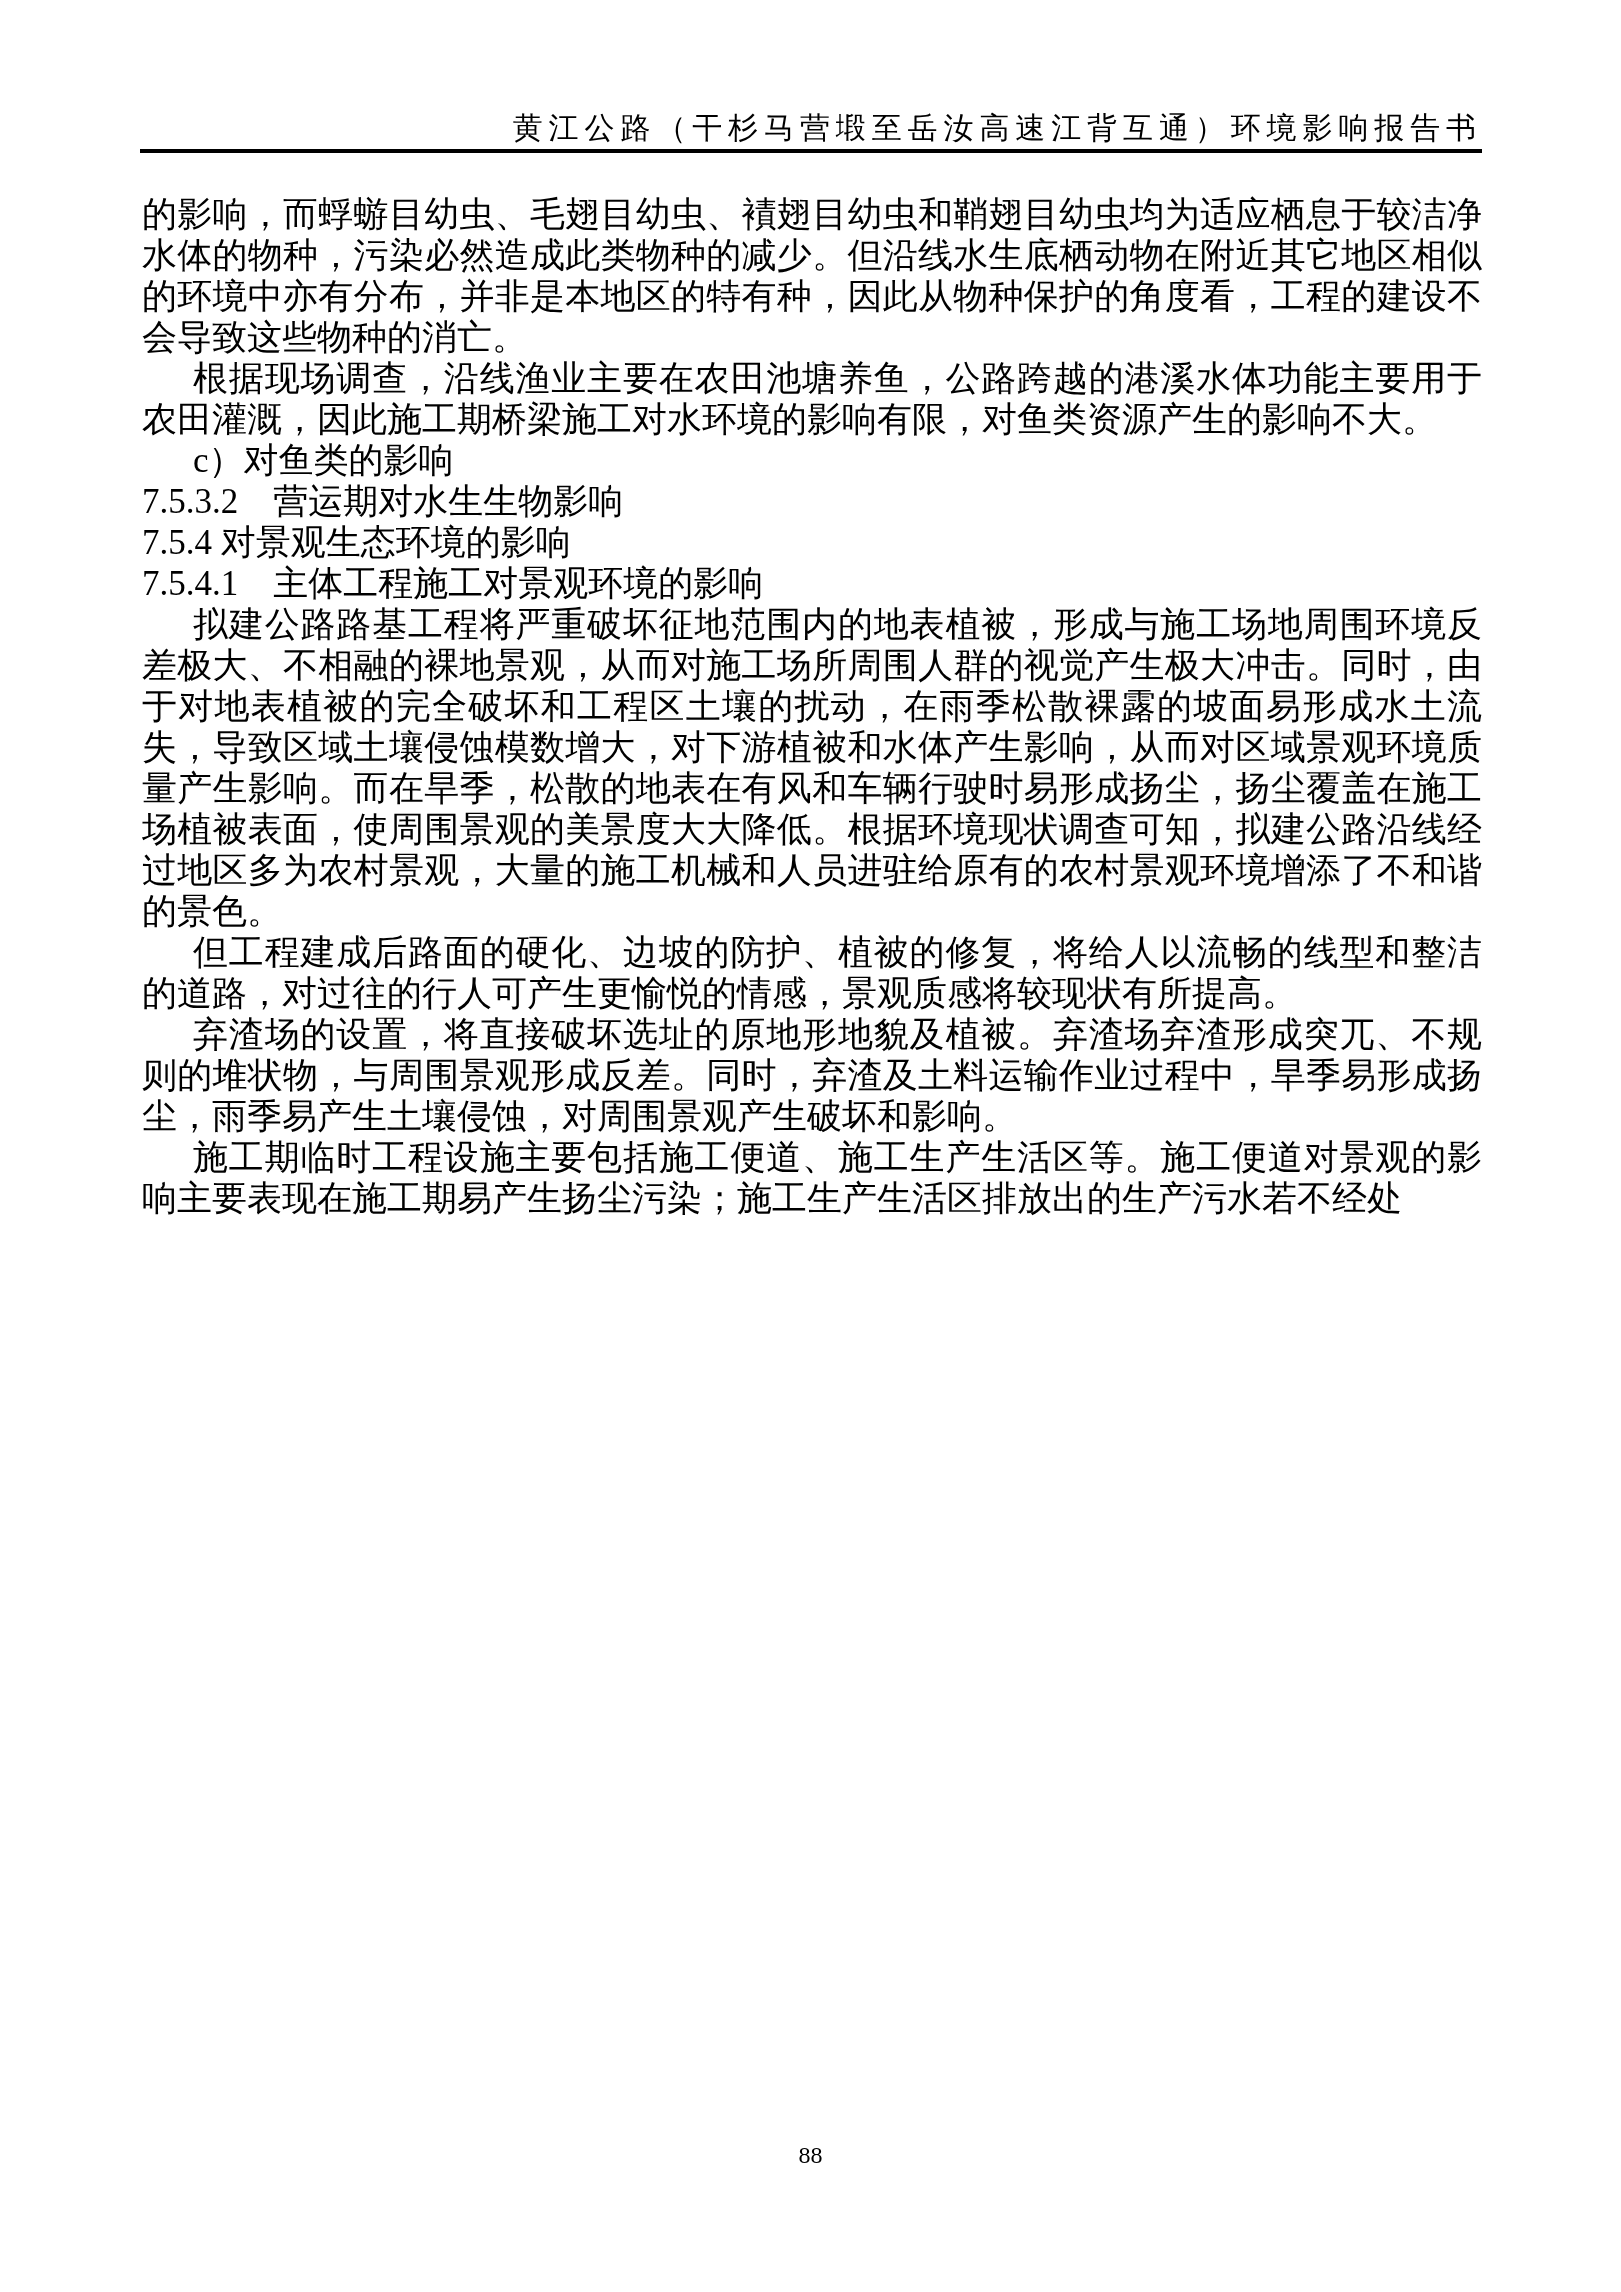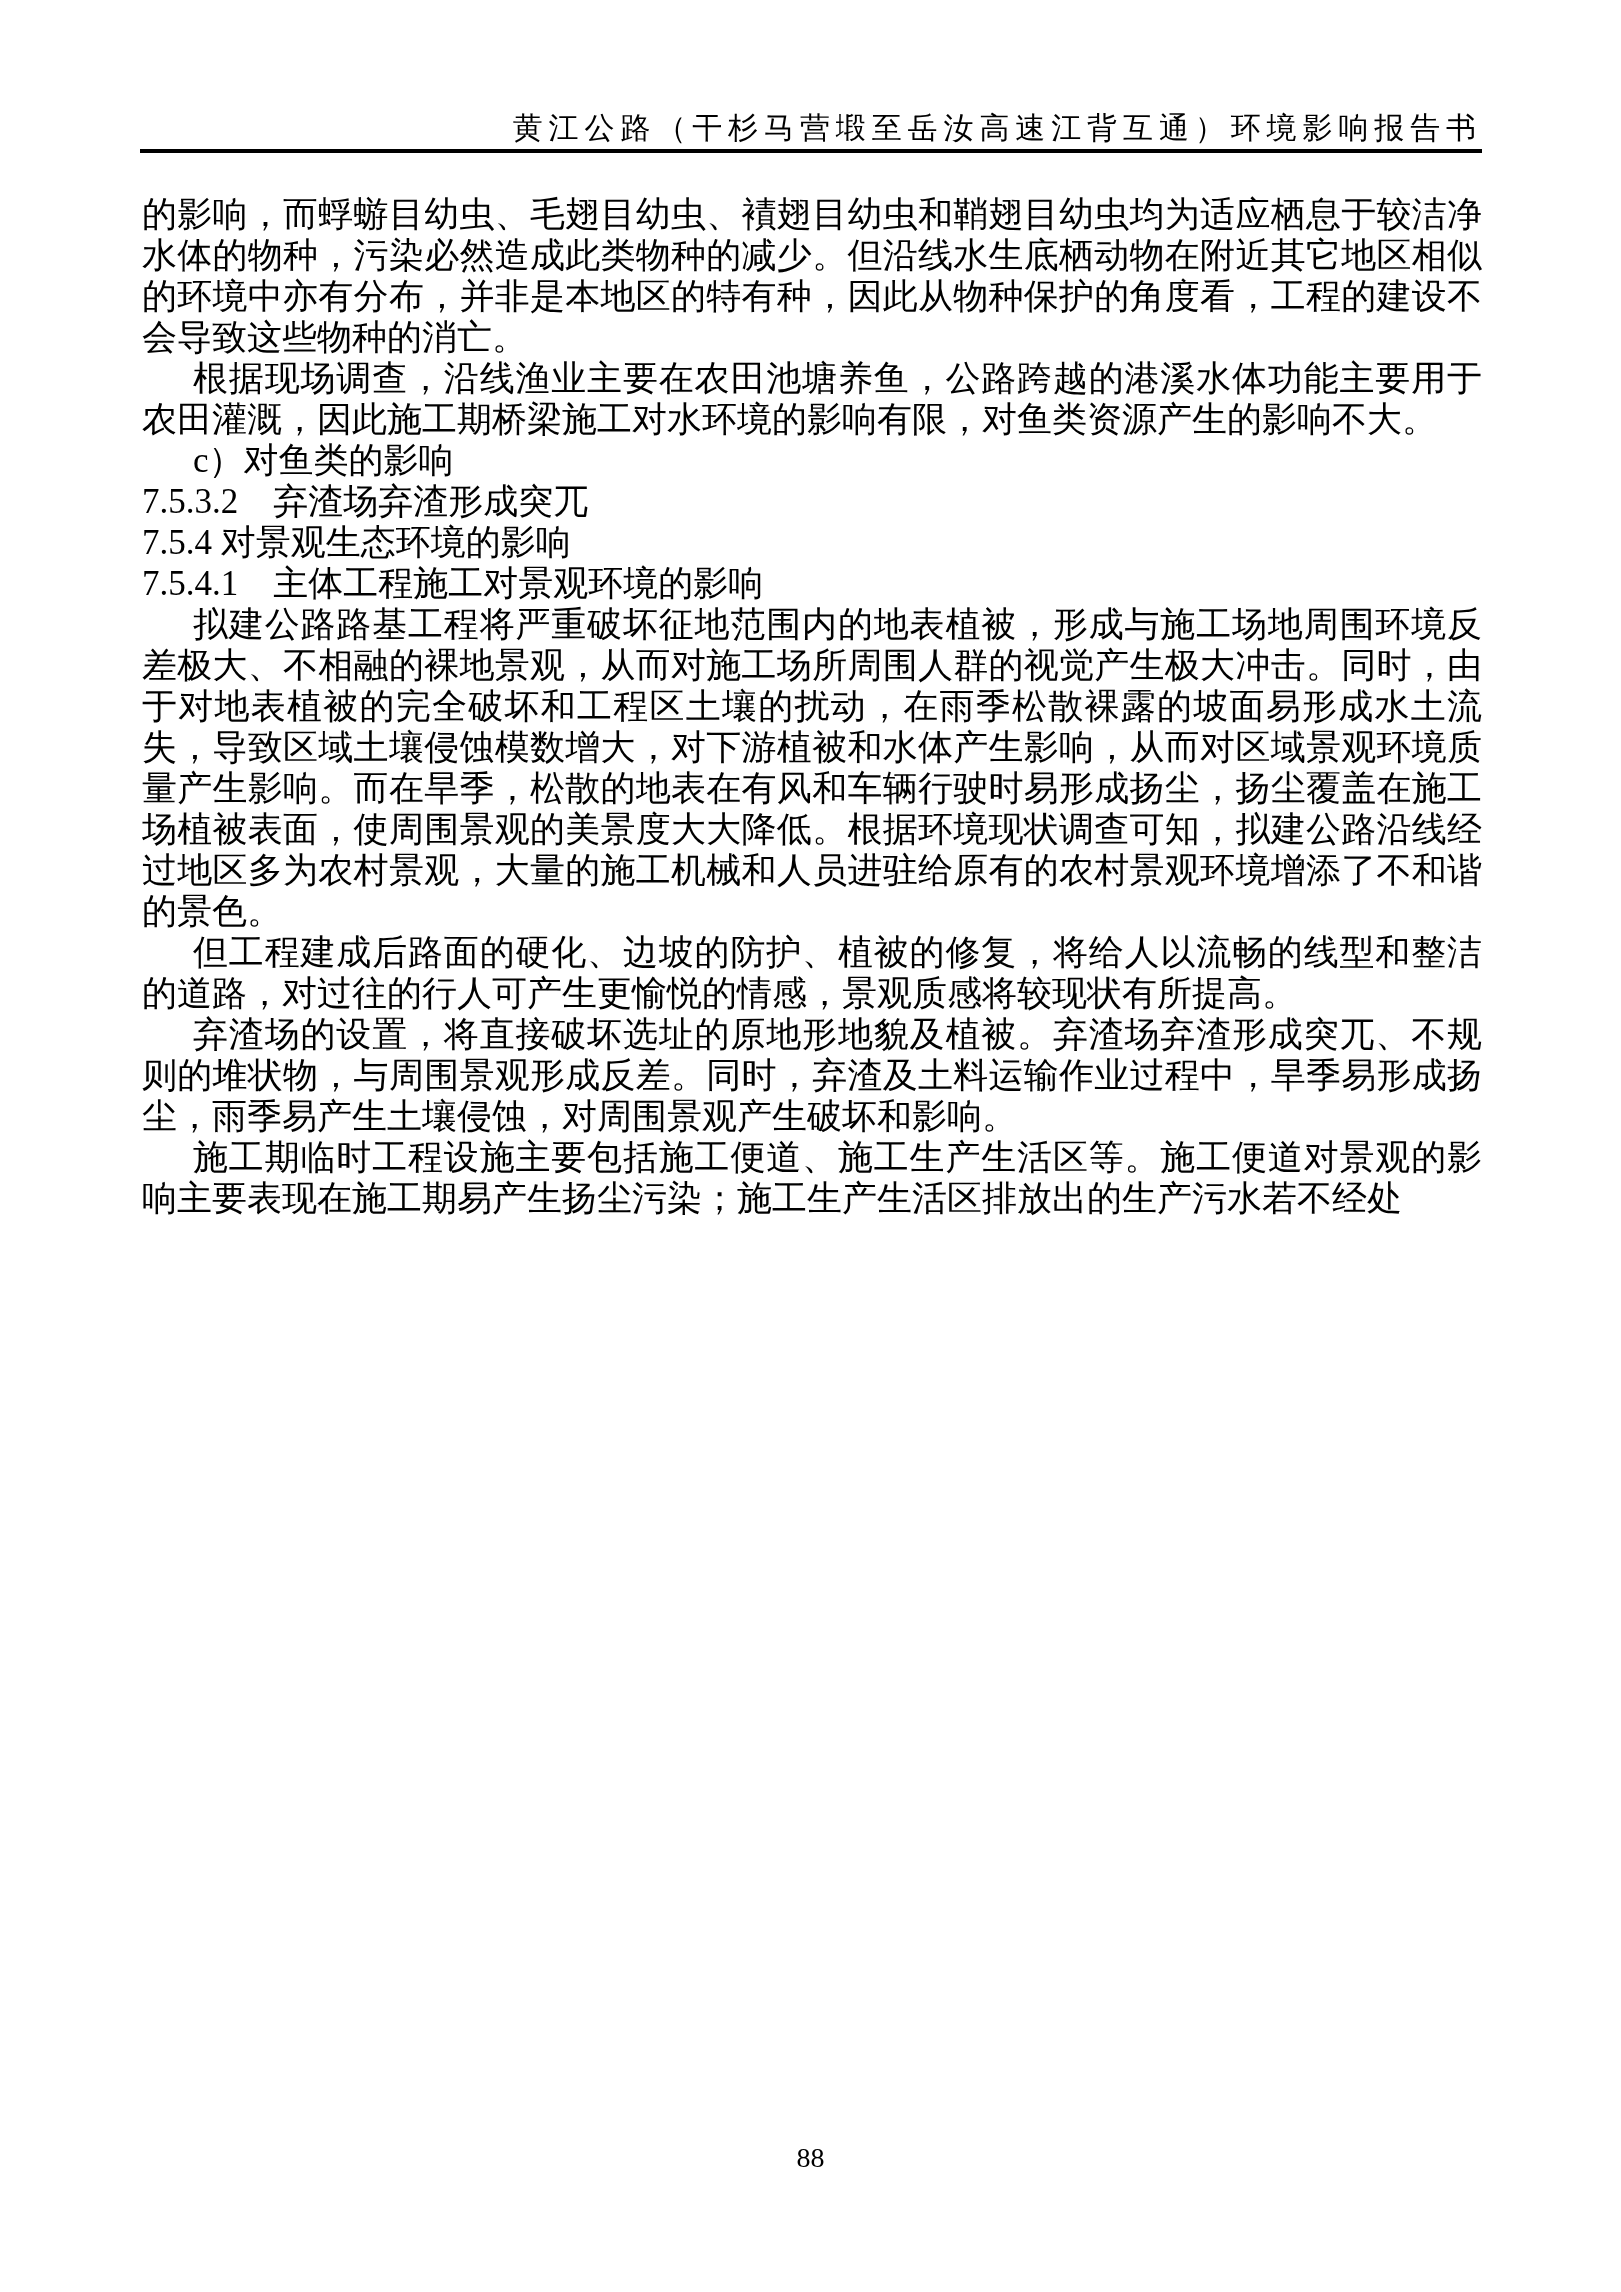--- a/index.html
+++ b/index.html
@@ -54,39 +54,39 @@
   .doc-body p.cont,
   .doc-body p.heading {
     text-indent: 0;
   }
   .page-footer {
     position: absolute;
     top: 2142px;
     left: 0;
     width: 1621px;
     text-align: center;
-    font-size: 28px;
+    font-size: 24px;
   }
 </style>
 </head>
 <body>
 
 <div class="page">
 
   <div class="page-header">
     <span>黄江公路（干杉马营塅至岳汝高速江背互通）环境影响报告书</span>
   </div>
 
   <div class="header-rule"></div>
 
   <div class="doc-body">
     <p class="cont">的影响，而蜉蝣目幼虫、毛翅目幼虫、襀翅目幼虫和鞘翅目幼虫均为适应栖息于较洁净水体的物种，污染必然造成此类物种的减少。但沿线水生底栖动物在附近其它地区相似的环境中亦有分布，并非是本地区的特有种，因此从物种保护的角度看，工程的建设不会导致这些物种的消亡。</p>
     <p class="indent">根据现场调查，沿线渔业主要在农田池塘养鱼，公路跨越的港溪水体功能主要用于农田灌溉，因此施工期桥梁施工对水环境的影响有限，对鱼类资源产生的影响不大。</p>
     <p class="indent">c）对鱼类的影响</p>
-    <p class="heading">7.5.3.2　弃渣场弃渣形成突兀</p>
+    <p class="heading">7.5.3.2　营运期对水生生物影响</p>
     <p class="heading">7.5.4 对景观生态环境的影响</p>
     <p class="heading">7.5.4.1　主体工程施工对景观环境的影响</p>
     <p class="indent">拟建公路路基工程将严重破坏征地范围内的地表植被，形成与施工场地周围环境反差极大、不相融的裸地景观，从而对施工场所周围人群的视觉产生极大冲击。同时，由于对地表植被的完全破坏和工程区土壤的扰动，在雨季松散裸露的坡面易形成水土流失，导致区域土壤侵蚀模数增大，对下游植被和水体产生影响，从而对区域景观环境质量产生影响。而在旱季，松散的地表在有风和车辆行驶时易形成扬尘，扬尘覆盖在施工场植被表面，使周围景观的美景度大大降低。根据环境现状调查可知，拟建公路沿线经过地区多为农村景观，大量的施工机械和人员进驻给原有的农村景观环境增添了不和谐的景色。</p>
     <p class="indent">但工程建成后路面的硬化、边坡的防护、植被的修复，将给人以流畅的线型和整洁的道路，对过往的行人可产生更愉悦的情感，景观质感将较现状有所提高。</p>
     <p class="indent">弃渣场的设置，将直接破坏选址的原地形地貌及植被。弃渣场弃渣形成突兀、不规则的堆状物，与周围景观形成反差。同时，弃渣及土料运输作业过程中，旱季易形成扬尘，雨季易产生土壤侵蚀，对周围景观产生破坏和影响。</p>
     <p class="indent">施工期临时工程设施主要包括施工便道、施工生产生活区等。施工便道对景观的影响主要表现在施工期易产生扬尘污染；施工生产生活区排放出的生产污水若不经处</p>
   </div>
 
   <div class="page-footer">
     <span>88</span>

